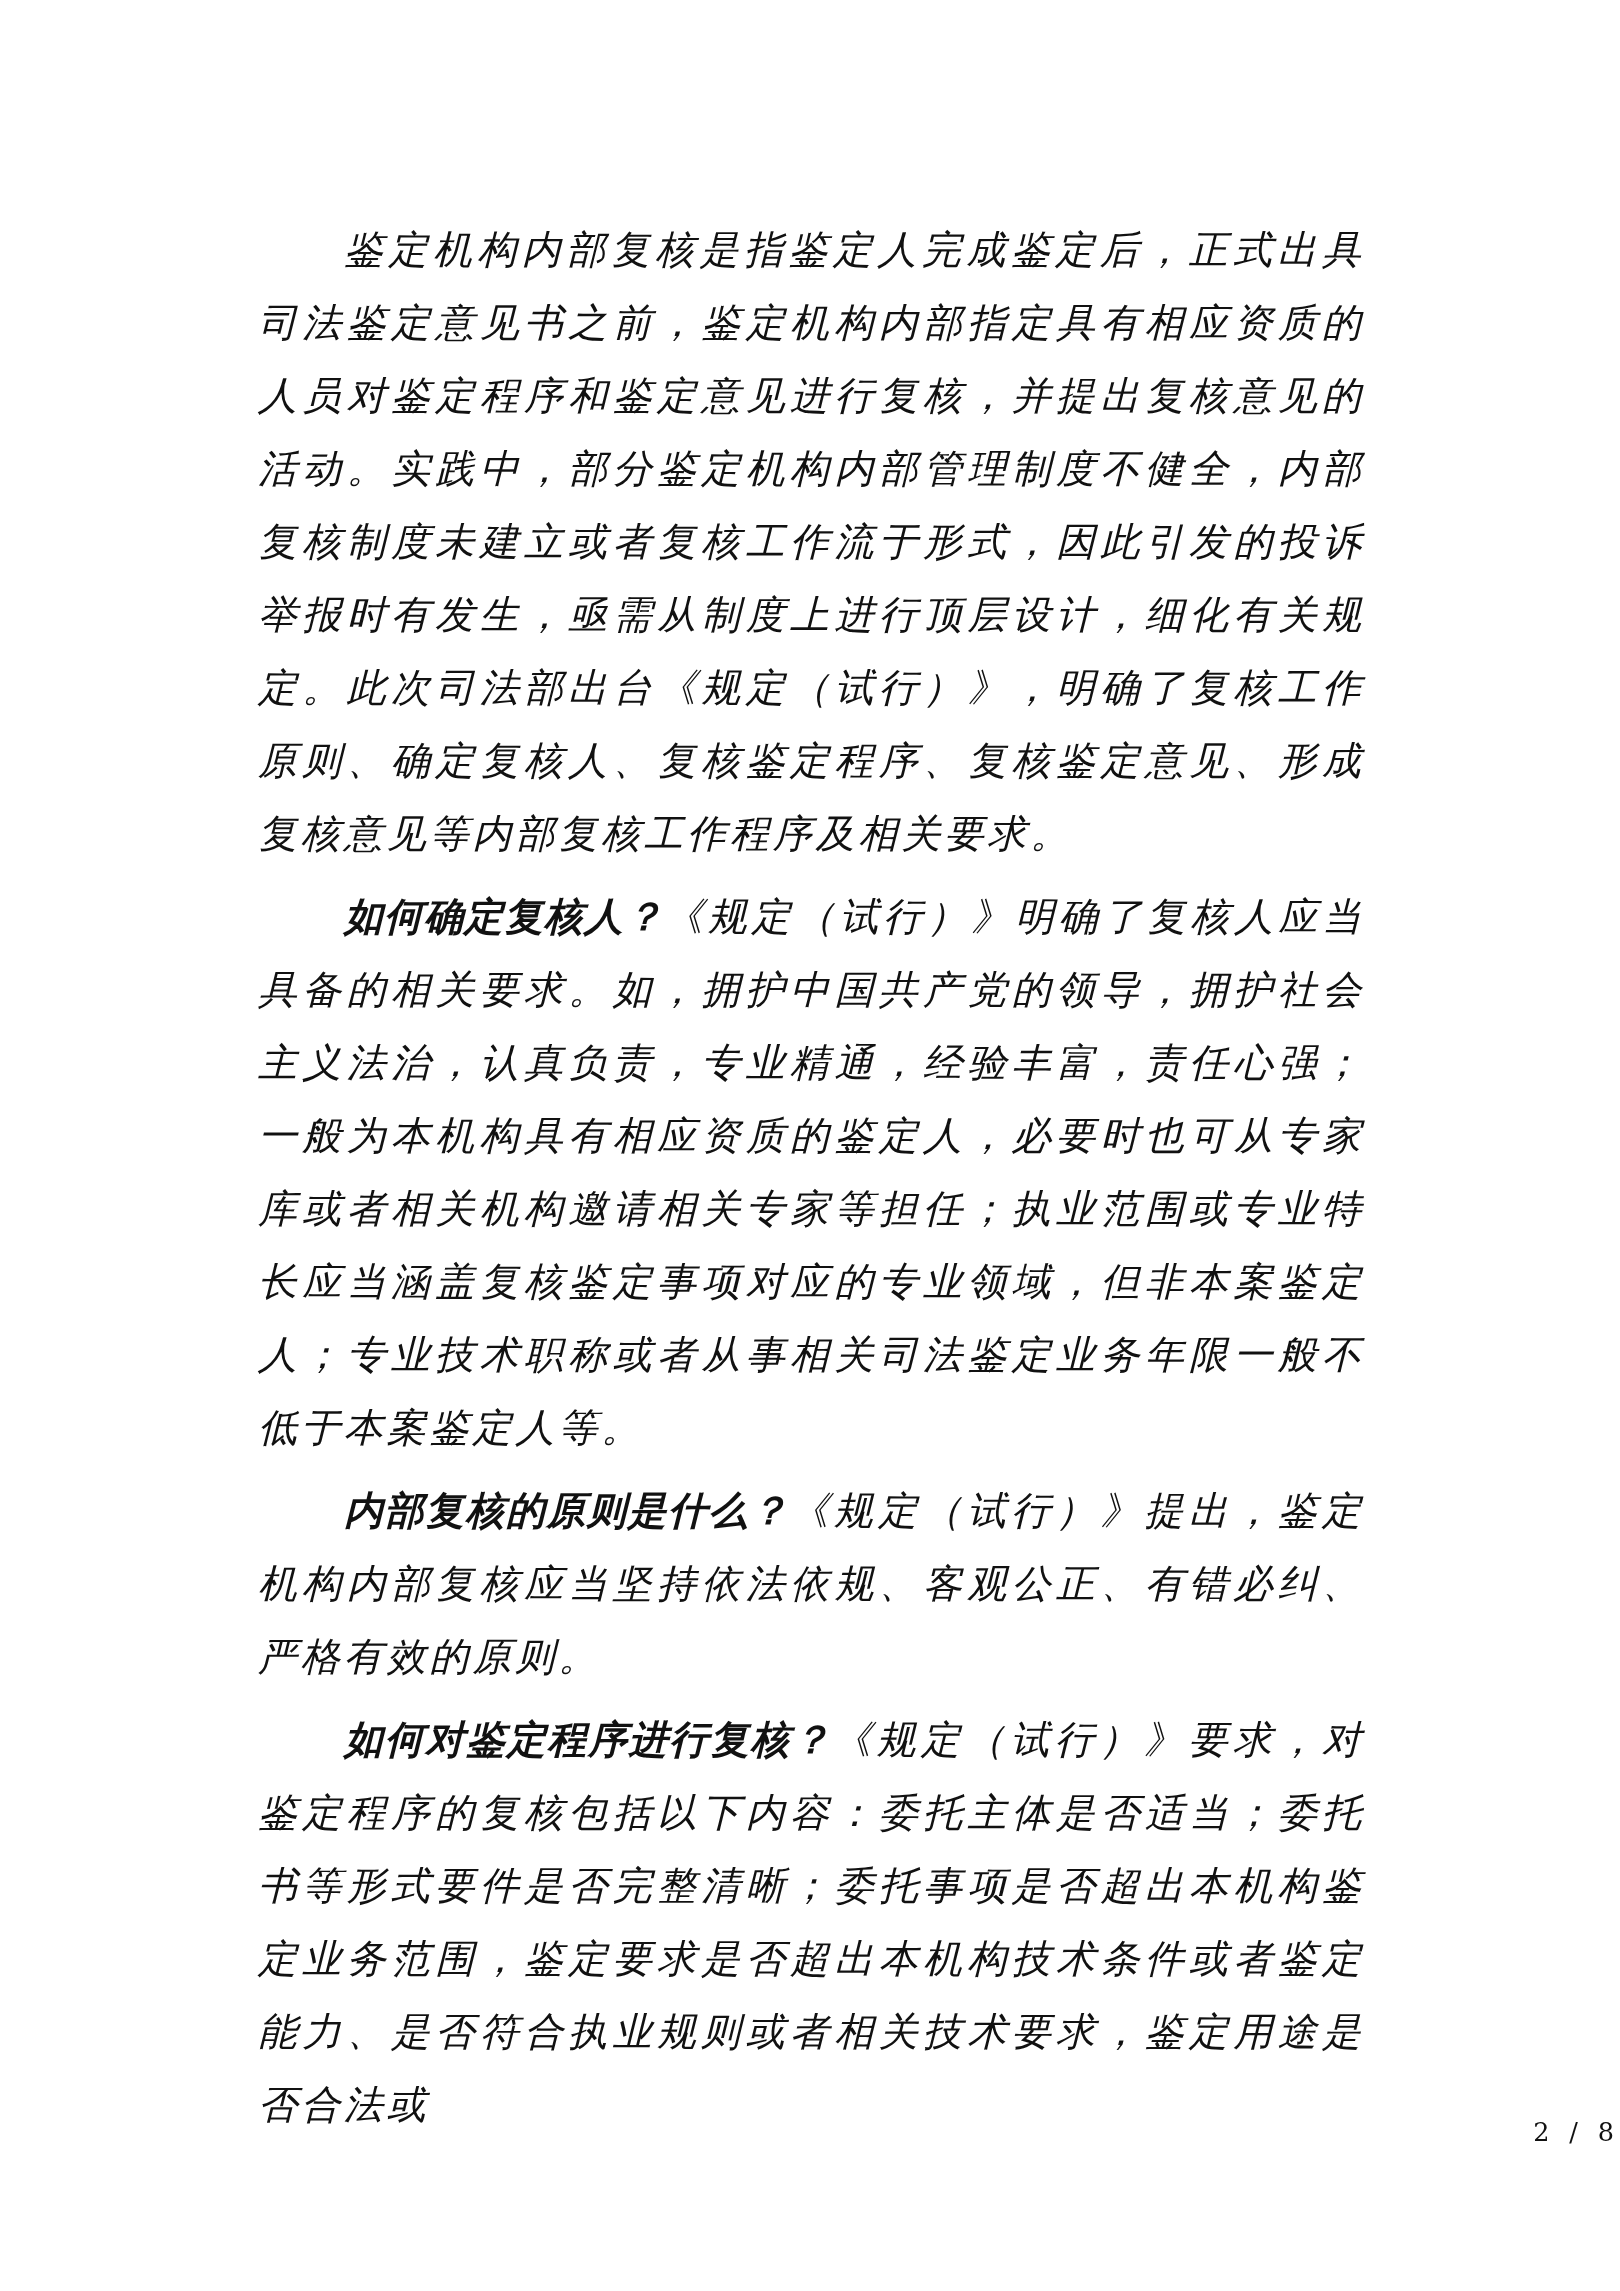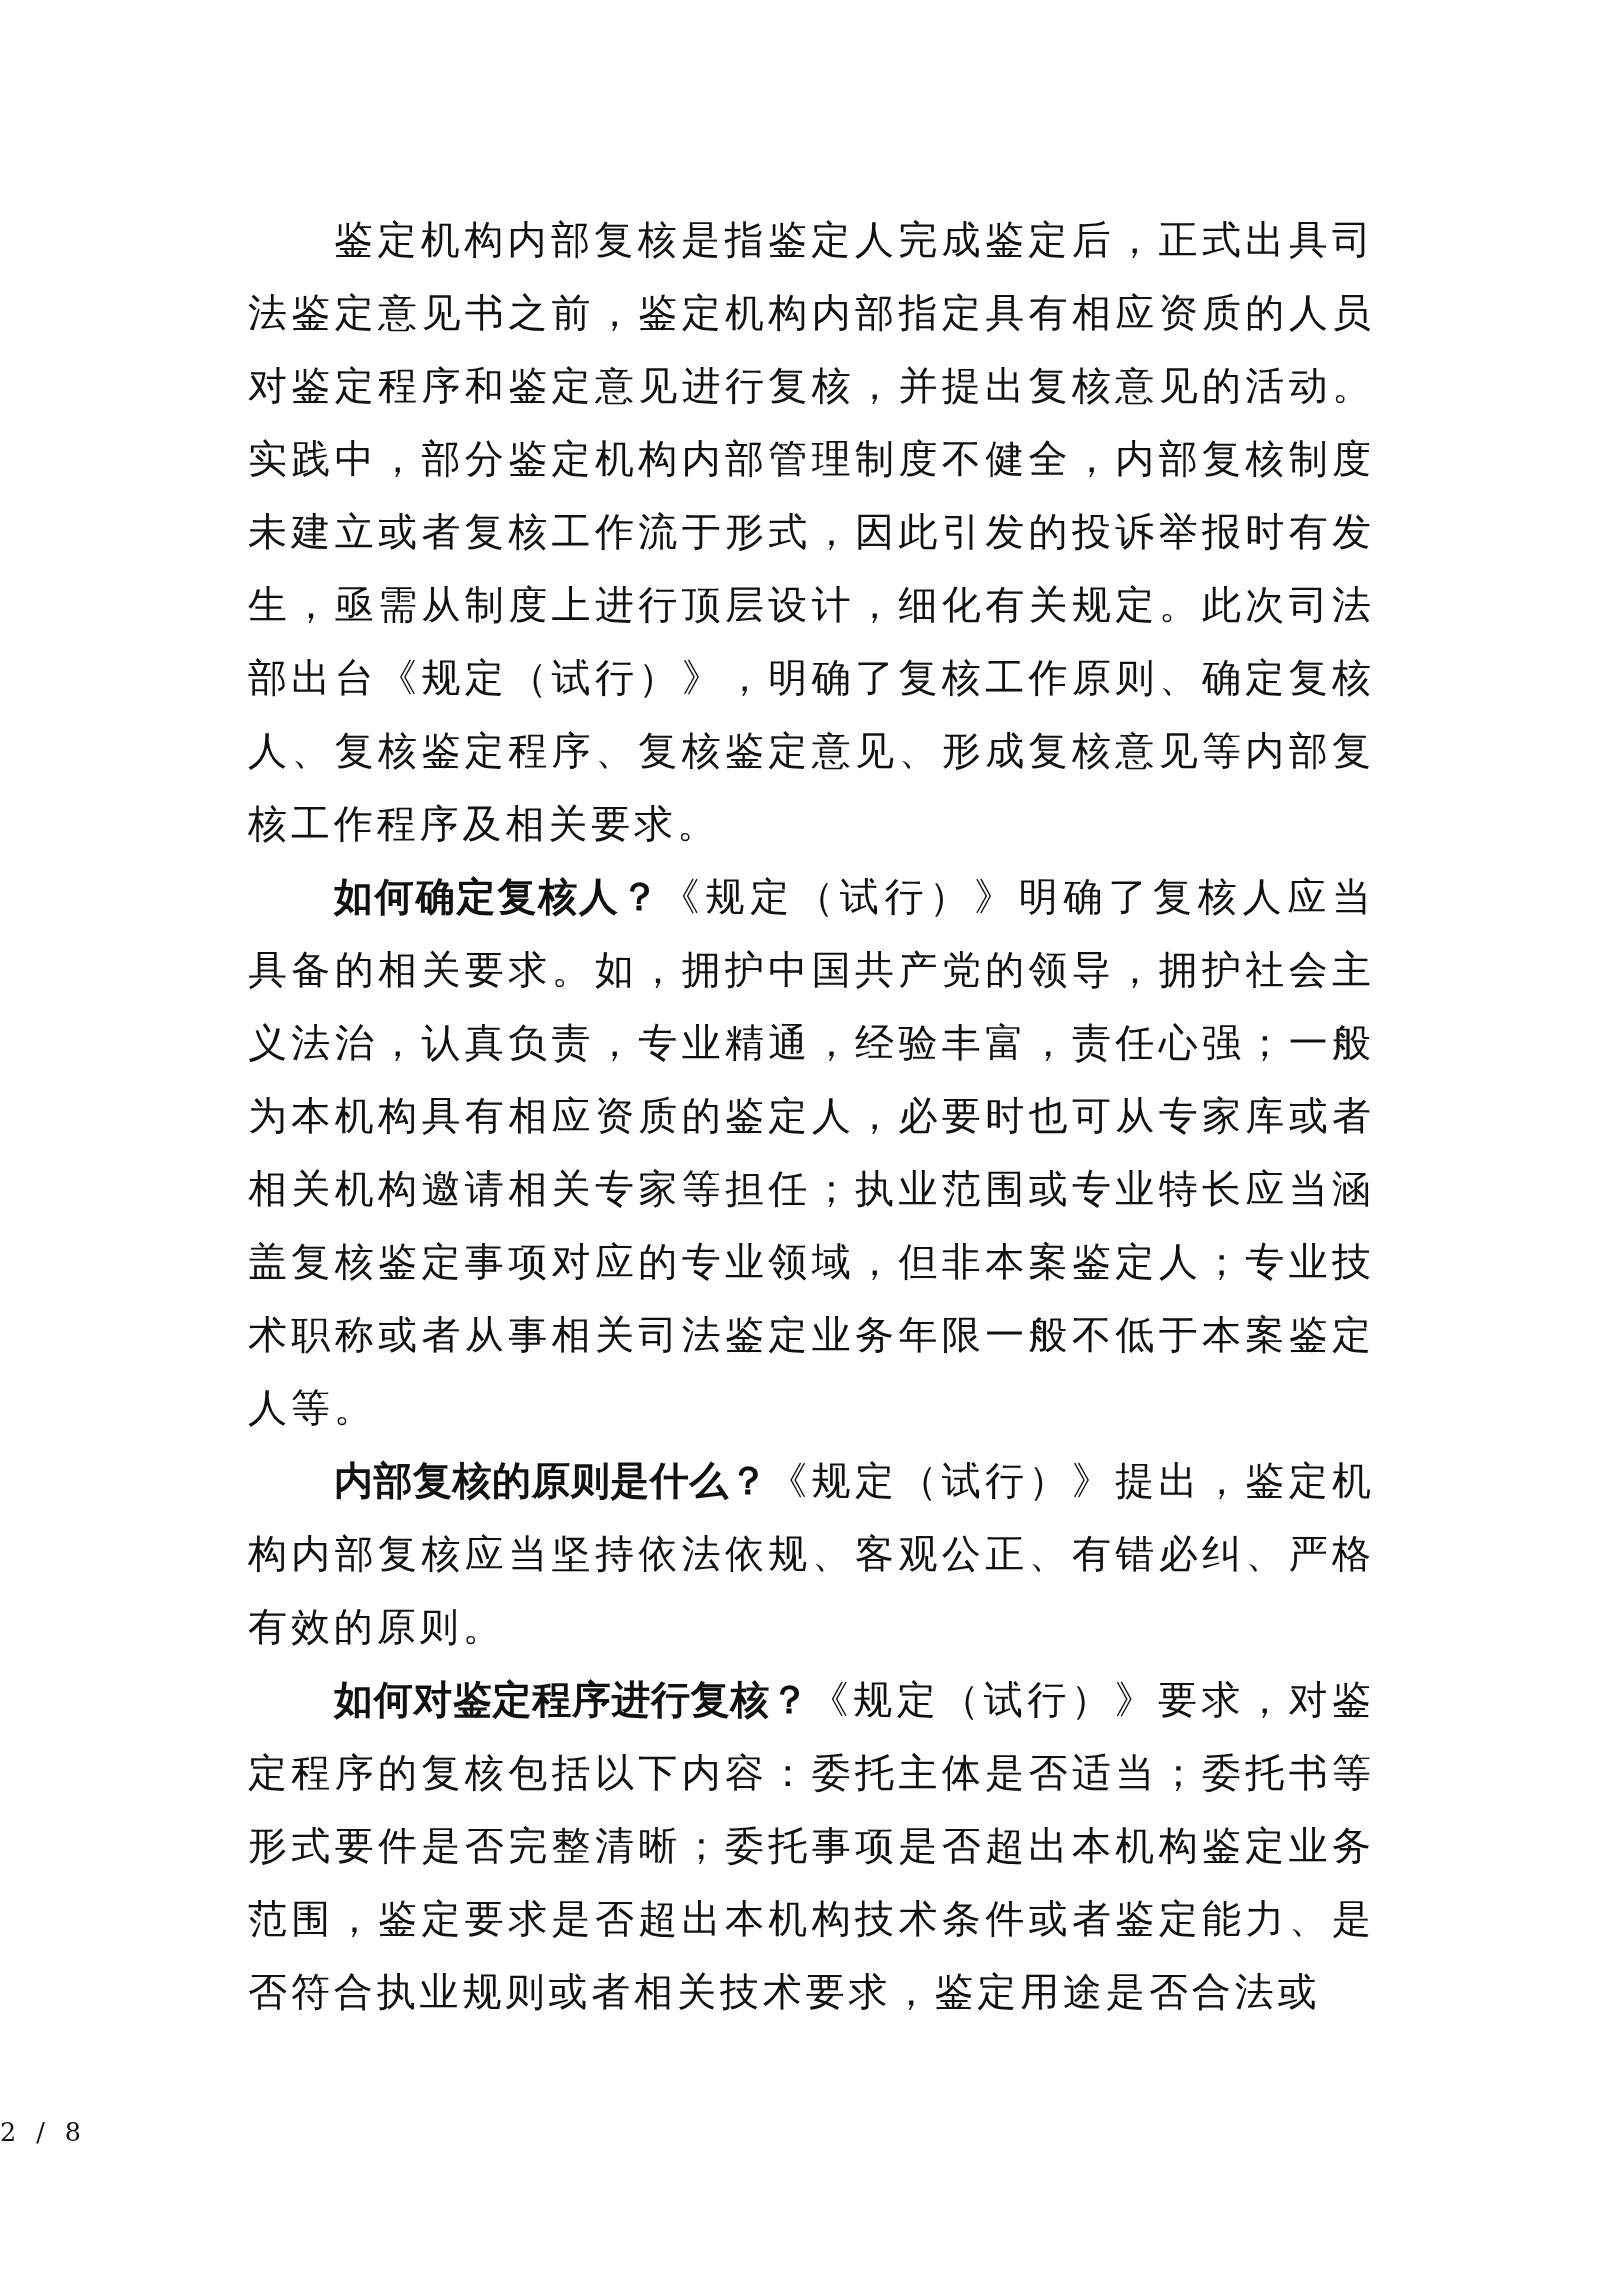--- a/index.html
+++ b/index.html
@@ -23,41 +23,42 @@
       height: 2292px;
       background: #ffffff;
     }
     .body-text {
       position: absolute;
       left: 248px;
       top: 203px;
       width: 1127px;
     }
     .para {
-      margin: 0;
+      margin: 10px;
       font-size: 39px;
       line-height: 73px;
       letter-spacing: 3.9px;
       text-indent: 86px;
       text-align: justify;
       text-justify: inter-character;
       word-break: break-all;
       font-weight: normal;
+      font-style: italic;
     }
     .para .lead {
       font-family: "DejaVu Sans", "Liberation Sans", sans-serif;
       font-weight: bold;
       letter-spacing: 0px;
     }
     .page-number {
       position: absolute;
       left: 0;
       width: 1620px;
       top: 2117px;
-      text-align: left;
+      text-align: right;
       font-size: 25.5px;
       font-family: "DejaVu Serif", "Liberation Serif", serif;
       color: #111111;
       letter-spacing: 5.9px;
     }
   </style>
 </head>
 <body>
 
 <div class="page">

